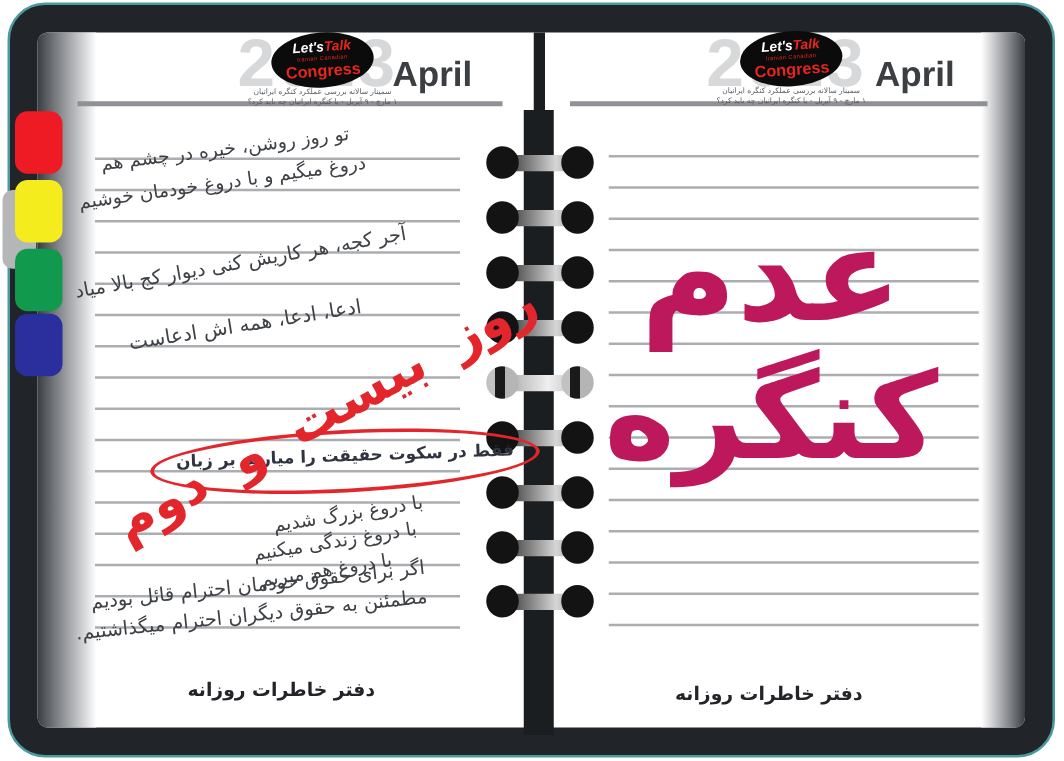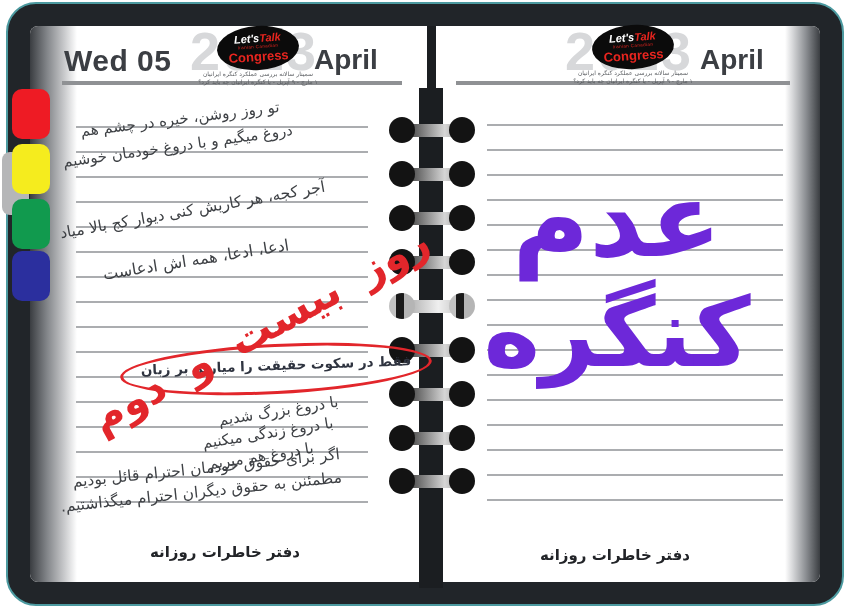--- a/index.html
+++ b/index.html
@@ -48,21 +48,21 @@
   .rline{position:absolute;height:2px;background:#abadb0;}
   
   .hw{position:absolute;direction:rtl;white-space:nowrap;color:#3e4145;font-size:15px;z-index:2;}
   .circle-note{position:absolute;direction:rtl;text-align:center;font-weight:bold;
                font-size:13.5px;color:#2f3440;z-index:3;white-space:nowrap;}
   .ellipse{position:absolute;border:3px solid #e2262b;border-radius:50%;z-index:2;}
   .day-stamp{position:absolute;direction:rtl;text-align:center;font-weight:bold;font-size:42px;
              color:#e2262b;word-spacing:12px;white-space:nowrap;z-index:4;}
   
   .headline{position:absolute;left:447px;top:168px;width:340px;text-align:center;direction:rtl;
-            color:#6d28d9;font-weight:bold;z-index:2;}
+            color:#be185d;font-weight:bold;z-index:2;}
   .headline .h1{font-size:105px;line-height:1.0;}
   .headline .h2{font-size:96px;line-height:1.05;margin-top:10px;}
   
   .page-footer{position:absolute;direction:rtl;text-align:center;font-weight:bold;
                font-size:15px;color:#222428;width:200px;z-index:2;}
 </style>
 </head>
 <body>
 
 <div class="canvas">
@@ -122,21 +122,20 @@
       </div>
     </div>
 
   <div class="tab-ghost"></div>
   <div class="tab" style="top: 89px; background: rgb(238, 27, 36);"></div>
   <div class="tab" style="top: 144px; background: rgb(245, 236, 30);"></div>
   <div class="tab" style="top: 199px; background: rgb(17, 154, 78);"></div>
   <div class="tab" style="top: 251px; background: rgb(43, 47, 158);"></div>
 
   <div class="watermark" style="left:190px;top:20px">2023</div>
-  <div class="day-label" style="left:64px;top:44px">Wed 05</div>
   <div class="month-label" style="left:314px;top:44px">April</div>
   <div class="logo" style="left:217px;top:26px">
     <div class="l1"><span class="w">Let's</span><span class="r">Talk</span></div>
     <div class="l2">Iranian Canadian</div>
     <div class="l3">Congress</div>
   </div>
   <div class="taglines" style="left:193px;top:70px">
     <div>سمینار سالانه بررسی عملکرد کنگره ایرانیان</div>
     <div>۱ مارچ - ۹ آپریل - یا کنگره ایرانیان چه باید کرد؟</div>
   </div>

